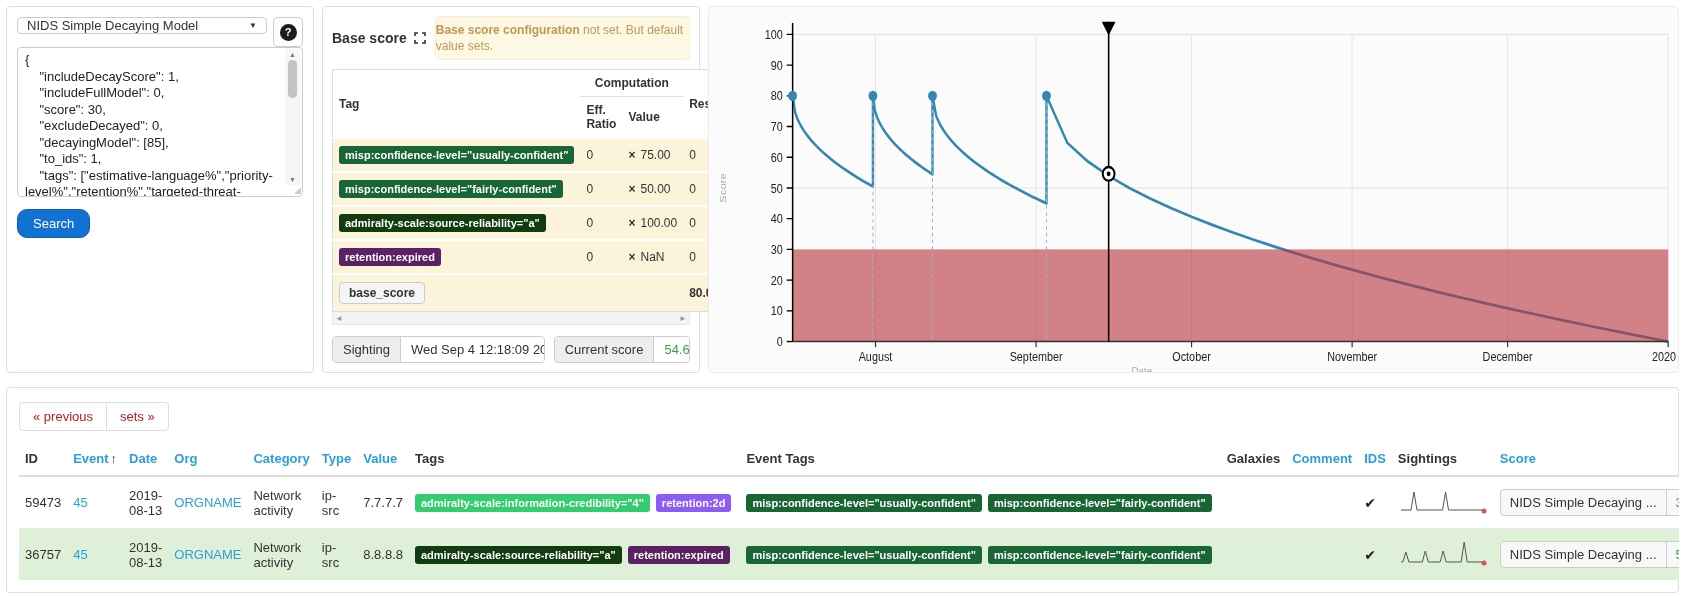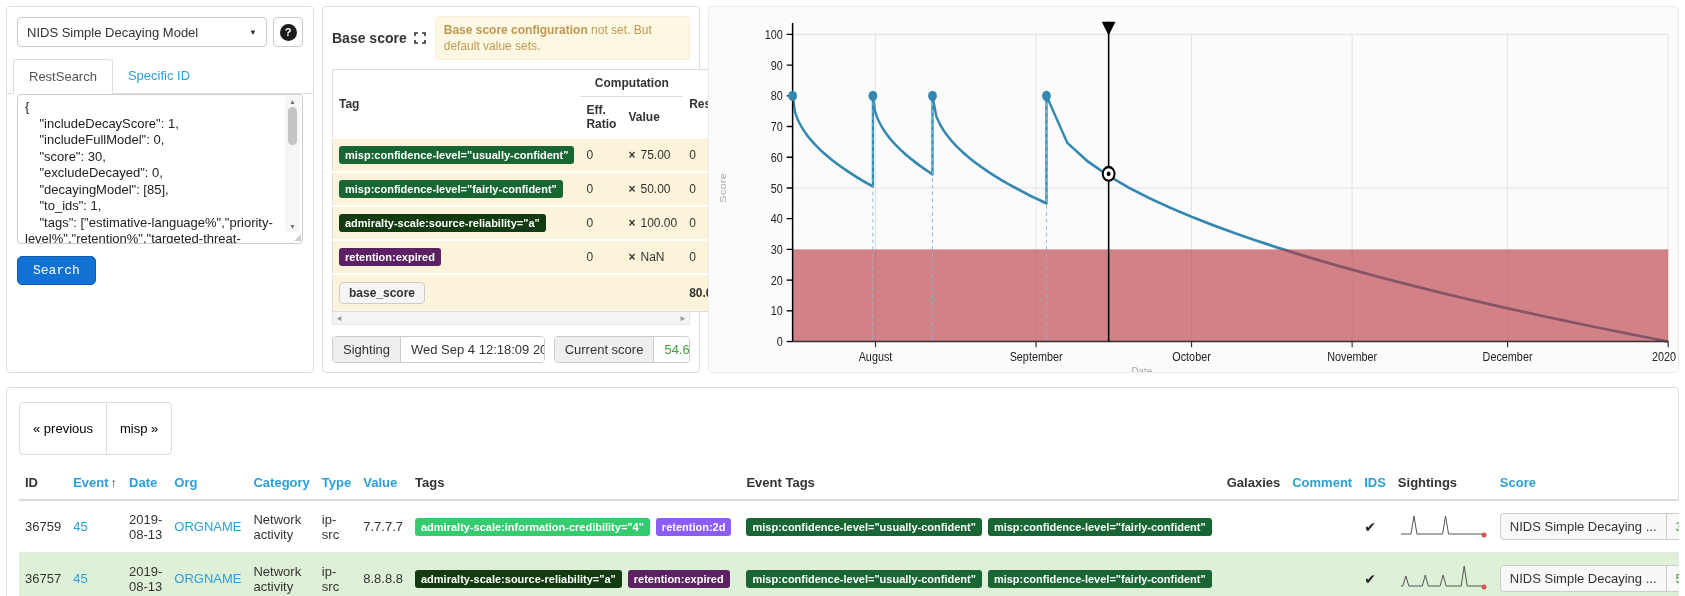--- a/index.html
+++ b/index.html
@@ -8,21 +8,21 @@
     font-size: 13px; color: #333; background: #fff; margin: 6px;
   }
   .card { border: 1px solid #ddd; border-radius: 4px; background: #fff; }
   .top-section { display: flex; gap: 8px; align-items: stretch; }
 
   
   .left-panel { width: 308px; padding: 10px; flex: none; }
   .select-row { display: flex; gap: 6px; }
   .model-select {
     flex: 1; display: flex; align-items: center; justify-content: space-between;
-    border: 1px solid #ccc; border-radius: 4px; height: 30px; padding: 0 9px;
+    border: 1px solid #ccc; border-radius: 4px; height: 17px; padding: 0 9px;
     background: #fff; cursor: pointer; color: #333;
   }
   .caret { font-size: 8px; color: #333; }
   .help-btn {
     width: 30px; height: 30px; border: 1px solid #ccc; border-radius: 4px;
     background: #fff; display: flex; align-items: center; justify-content: center;
     cursor: pointer; padding: 0;
   }
   .circle-q {
     display: inline-flex; align-items: center; justify-content: center;
@@ -51,31 +51,31 @@
   .fake-scrollbar {
     position: absolute; top: 2px; right: 3px; bottom: 12px; width: 15px;
     background: #f6f6f6; border-radius: 2px; display: flex; flex-direction: column;
     align-items: center; font-size: 7px; color: #777; padding: 2px 0; cursor: pointer;
   }
   .fake-scrollbar .thumb { width: 9px; height: 38px; background: #c4c4c4; border-radius: 5px; margin-top: 2px; }
   .fake-scrollbar .sb-down { margin-top: auto; }
   .resize-corner { position: absolute; right: 2px; bottom: 2px; font-size: 9px; color: #ccc; }
   .btn-primary {
     background: #1272d3; border: 1px solid #0d5cb0; color: #fff; padding: 6px 15px;
-    border-radius: 5px; font-size: 13px; cursor: pointer; font-family: Liberation Mono, monospace; text-align: center;
+    border-radius: 10px; font-size: 13px; cursor: pointer; font-family: Liberation Sans, sans-serif; text-align: center;
   }
 
   
   .mid-panel { width: 378px; padding: 9px; flex: none; display: flex; flex-direction: column; }
   .bs-header { display: flex; align-items: center; gap: 7px; margin-bottom: 9px; }
   .bs-title { font-weight: bold; font-size: 14px; white-space: nowrap; }
   .expand-icon { display: inline-flex; cursor: pointer; margin-right: 2px; }
   .alert-box {
     flex: 1; background: #fcf8e3; border: 1px solid #fbeed5; color: #c09853;
-    padding: 5px 8px; border-radius: 4px; font-size: 12px; line-height: 1.35;
+    padding: 5px 0; border-radius: 4px; font-size: 12px; line-height: 1.35;
   }
   .alert-box b { color: #c09853; }
   .bs-table { width: 100%; border-collapse: collapse; border: 1px solid #ddd; font-size: 12px; }
   .bs-table th { padding: 6px 6px; text-align: left; font-weight: bold; color: #333; background: #fff; }
   .th-comp { text-align: center !important; border-bottom: 1px solid #ddd; }
   .th-result { vertical-align: middle; }
   .th-tag { vertical-align: middle; }
   .bs-table tbody td { background: #fcf4da; padding: 7px 6px; border-top: 2px solid #fff; vertical-align: middle; }
   .chip {
     display: inline-block; color: #fff; font-weight: bold; font-size: 11px;
@@ -98,21 +98,21 @@
   .igroup .ival { background: #fff; padding: 5px 10px; white-space: nowrap; }
   .ival.green { color: #3fa142; }
 
   
   .chart-panel { flex: 1; border-color: #ececec; background: #fbfbfb; overflow: hidden; }
   .chart-panel svg { display: block; width: 100%; height: 100%; }
 
   
   .bottom-panel { margin-top: 14px; padding: 10px 12px 12px; }
   .pager { display: inline-flex; margin: 4px 0 12px; }
-  .pager .pg { border: 1px solid #ddd; padding: 18px 13px; color: #000000; background: #fff; cursor: pointer; }
+  .pager .pg { border: 1px solid #ddd; padding: 6px 13px; color: #b91c1c; background: #fff; cursor: pointer; }
   .pager .pg:first-child { border-radius: 4px 0 0 4px; }
   .pager .pg:last-child { border-radius: 0 4px 4px 0; margin-left: -1px; }
   .attr-table { width: 100%; border-collapse: collapse; font-size: 13px; }
   .attr-table th { text-align: left; padding: 8px 6px 9px; color: #333; font-weight: bold; white-space: nowrap; margin-top: 25px; }
   .attr-table th.link { color: #2b9fd9; }
   .attr-table thead tr { border-bottom: 2px solid #ddd; }
   .attr-table td { padding: 8px 6px; vertical-align: middle; }
   .attr-table tbody tr { border-top: 1px solid #e8e8e8; }
   .blue-link { color: #2b9fd9; text-decoration: none; cursor: pointer; }
   .tagcell .chip { margin: 2px 3px 2px 0; }
@@ -133,24 +133,20 @@
 
   <div class="card left-panel">
     <div class="select-row">
       <div class="model-select">
         <span>NIDS Simple Decaying Model</span>
         <span class="caret">▼</span>
       </div>
       <button class="help-btn">
         <span class="circle-q">?</span>
       </button>
-    </div>
-    <div class="tabs">
-      <div class="tab active">RestSearch</div>
-      <div class="tab inactive">Specific ID</div>
     </div>
     <div class="textarea-wrap">
       <div class="fake-textarea">{
     "includeDecayScore": 1,
     "includeFullModel": 0,
     "score": 30,
     "excludeDecayed": 0,
     "decayingModel": [85],
     "to_ids": 1,
     "tags": ["estimative-language%","priority-level%","retention%","targeted-threat-</div>
@@ -308,21 +304,21 @@
         <polygon points="399.2426035502959,13 413.2426035502959,13 406.2426035502959,25" fill="#000"></polygon>
         <circle cx="406.2426035502959" cy="146.126" r="6" fill="#fff" stroke="#000" stroke-width="2"></circle>
         <circle cx="406.2426035502959" cy="146.126" r="2" fill="#000"></circle>
       </svg>
   </div>
 </div>
 
 <div class="card bottom-panel">
   <div class="pager">
     <span class="pg">« previous</span>
-    <span class="pg">misp »</span>
+    <span class="pg">sets »</span>
   </div>
   <table class="attr-table">
     <colgroup>
       <col style="width:68px">
         <col style="width:48px">
         <col style="width:76px">
         <col style="width:66px">
       <col style="width:78px">
         <col style="width:60px">
         <col style="width:100px">
@@ -347,21 +343,21 @@
         <th>Event Tags</th>
         <th>Galaxies</th>
         <th class="link">Comment</th>
         <th class="link">IDS</th>
         <th>Sightings</th>
         <th class="link">Score</th>
       </tr>
     </thead>
     <tbody>
       <tr style="background-color: rgb(255, 255, 255);">
-        <td>36759</td>
+        <td>59473</td>
         <td><span class="blue-link">45</span></td>
         <td>2019-08-13</td>
         <td><span class="blue-link">ORGNAME</span></td>
         <td>Network activity</td>
         <td>ip-src</td>
         <td>7.7.7.7</td>
         <td class="tagcell">
             <div class="tagstack">
           <span class="chip" style="background-color: rgb(51, 204, 110);">admiralty-scale:information-credibility="4"</span>
           <span class="chip" style="background-color: #8b5cf6;">retention:2d</span>

